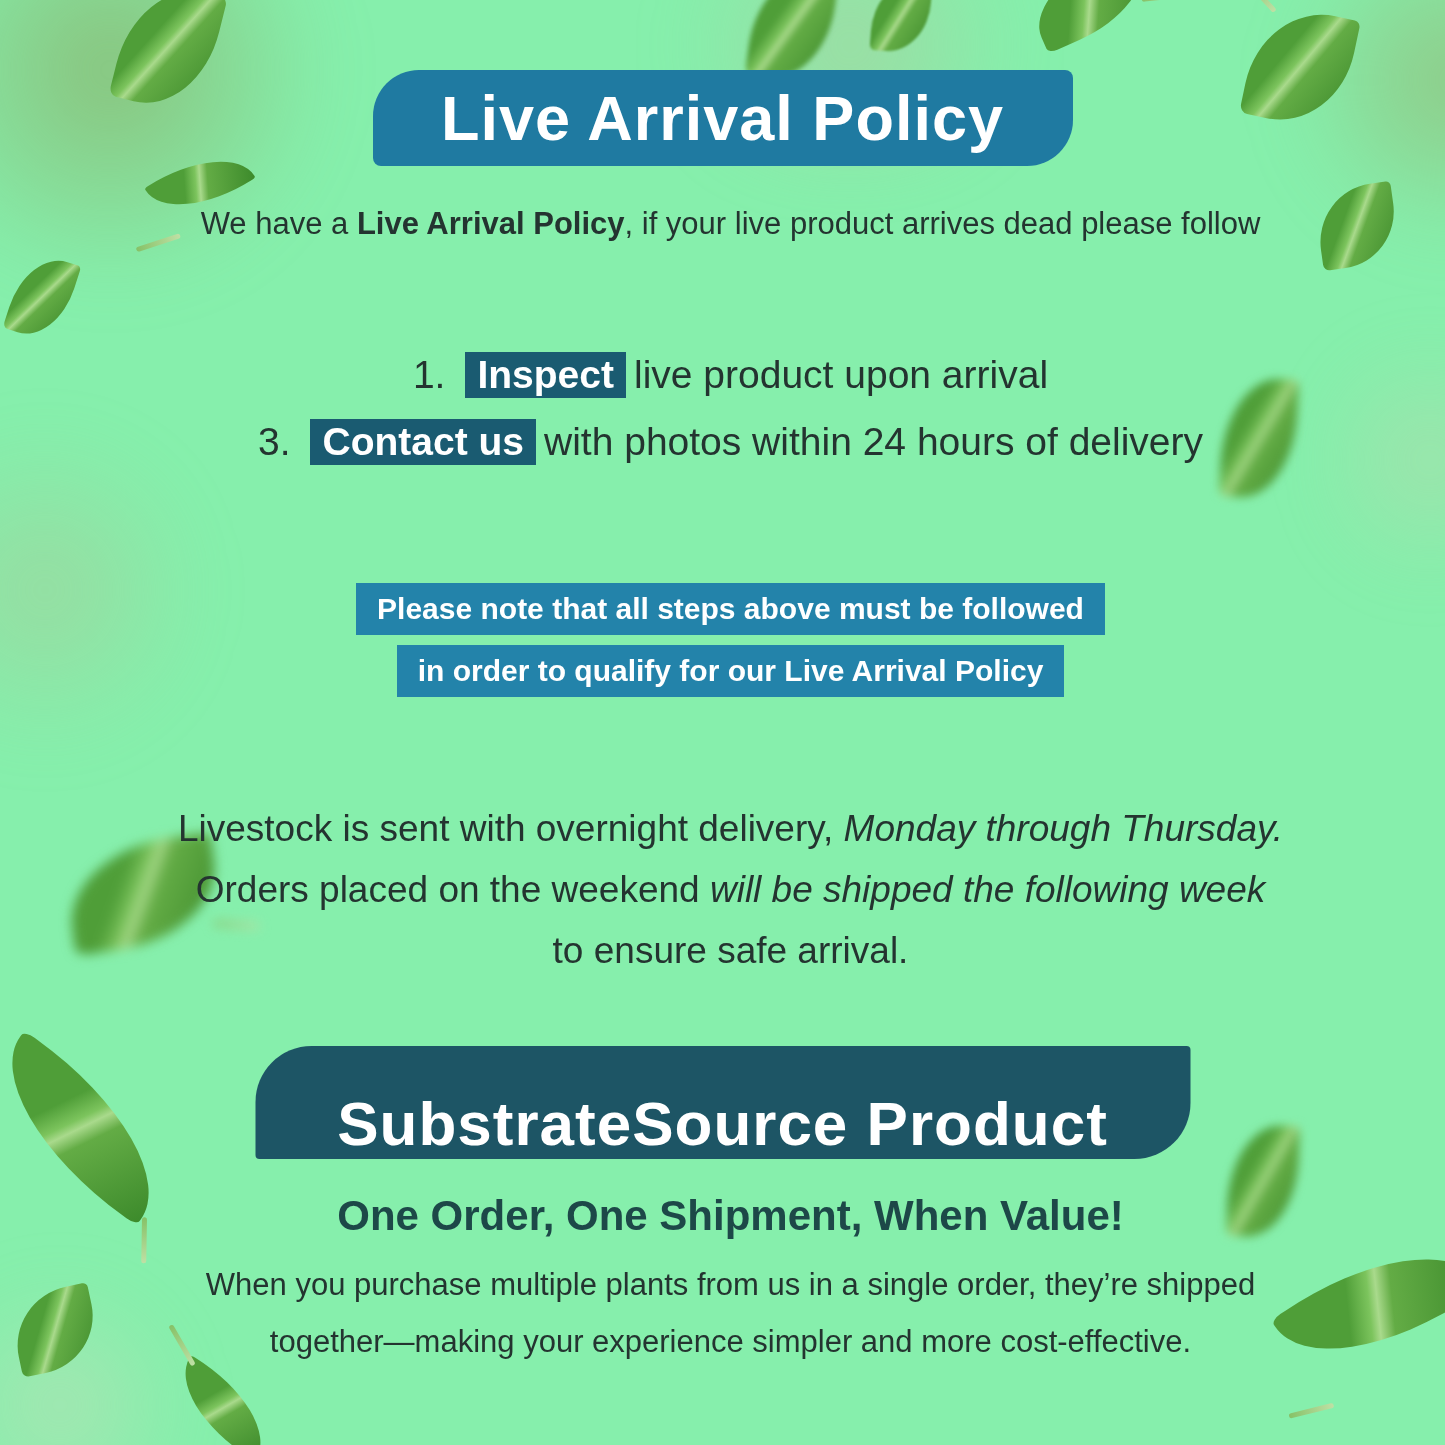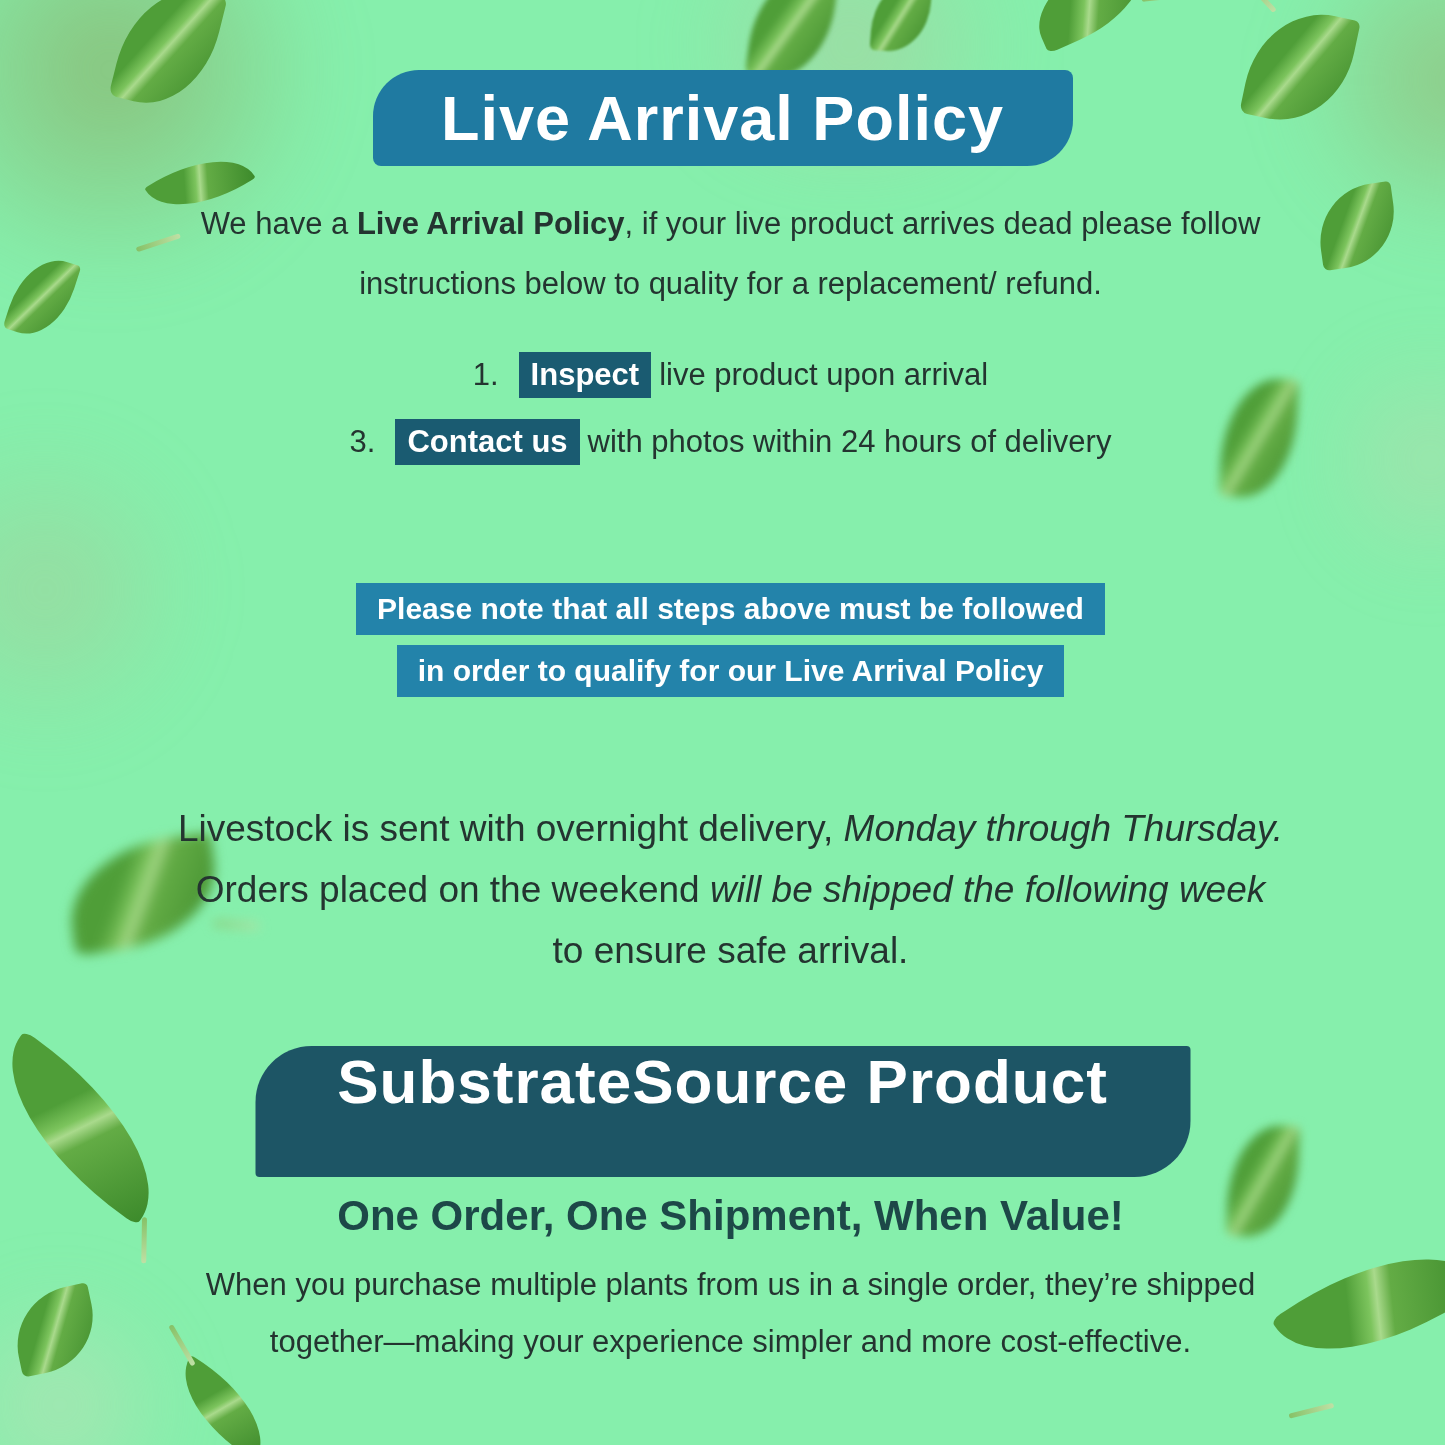--- a/index.html
+++ b/index.html
@@ -19,34 +19,34 @@
   
   .center-abs{position:absolute;left:16px;right:0;text-align:center;color:#243430;}
 
   .banner-top{position:absolute;left:50%;transform:translateX(-50%);top:70px;width:700px;height:96px;
     background:#1f7aa1;border-radius:46px 8px 46px 8px;display:flex;align-items:center;justify-content:center;
     color:#ffffff;font-weight:bold;font-size:63px;letter-spacing:1px;}
 
   .intro{top:194px;font-size:31px;line-height:60px;}
   .intro strong{font-weight:bold;}
 
-  .steps{top:352px;font-size:31px;}
+  .steps{top:352px;font-size:39px;}
   .step-row{margin-bottom:21px;line-height:46px;}
   .step-num{margin-right:12px;}
   .chip{display:inline-block;background:#1a5b71;color:#ffffff;font-weight:bold;
     padding:3px 12px;margin:0 8px;line-height:40px;}
 
   .note{top:578px;font-size:30px;font-weight:bold;line-height:1;}
   .note-band{display:inline-block;background:#2383aa;color:#ffffff;padding:11px 21px;margin:5px 0;}
 
   .shipping{top:798px;font-size:37px;line-height:61px;}
   .shipping em{font-style:italic;}
 
-  .banner-product{position:absolute;left:50%;transform:translateX(-50%);top:1046px;width:935px;height:131px;
-    background:#1d5565;border-radius:56px 4px 56px 4px;display:flex;align-items:flex-start;justify-content:center;
+  .banner-product{position:absolute;left:50%;transform:translateX(-50%);top:1046px;width:935px;height:113px;
+    background:#1d5565;border-radius:56px 4px 56px 4px;display:flex;align-items:flex-end;justify-content:center;
     color:#ffffff;font-weight:bold;font-size:62px;letter-spacing:1px;}
 
   .value-heading{top:1192px;font-size:42px;font-weight:bold;color:#1d4848;}
   .value-body{top:1256px;font-size:31px;line-height:57px;}
 </style>
 </head>
 <body>
 
 <div id="stage">
 
@@ -88,21 +88,20 @@
   <div class="leaf" style="left:1280px;top:1258px;width:195px;height:92px;transform:rotate(-34deg);border-radius:6% 92% 6% 92%;">
     <span class="stem" style="left:-40px;bottom:-8px;transform:rotate(20deg);"></span>
   </div>
 
   <div class="banner-top">
     <span>Live Arrival Policy</span>
   </div>
 
   <div class="center-abs intro">
     <span>We have a </span><strong>Live Arrival Policy</strong><span>, if your live product arrives dead please follow</span><br>
-    <span>instructions below to quality for a replacement/ refund.</span>
   </div>
 
   <div class="center-abs steps">
     <div class="step-row">
       <span class="step-num">1.</span><span></span><span class="chip">Inspect</span><span>live product upon arrival</span>
     </div>
     <div class="step-row">
       <span class="step-num">3.</span><span></span><span class="chip">Contact us</span><span>with photos within 24 hours of delivery</span>
     </div>
   </div>

